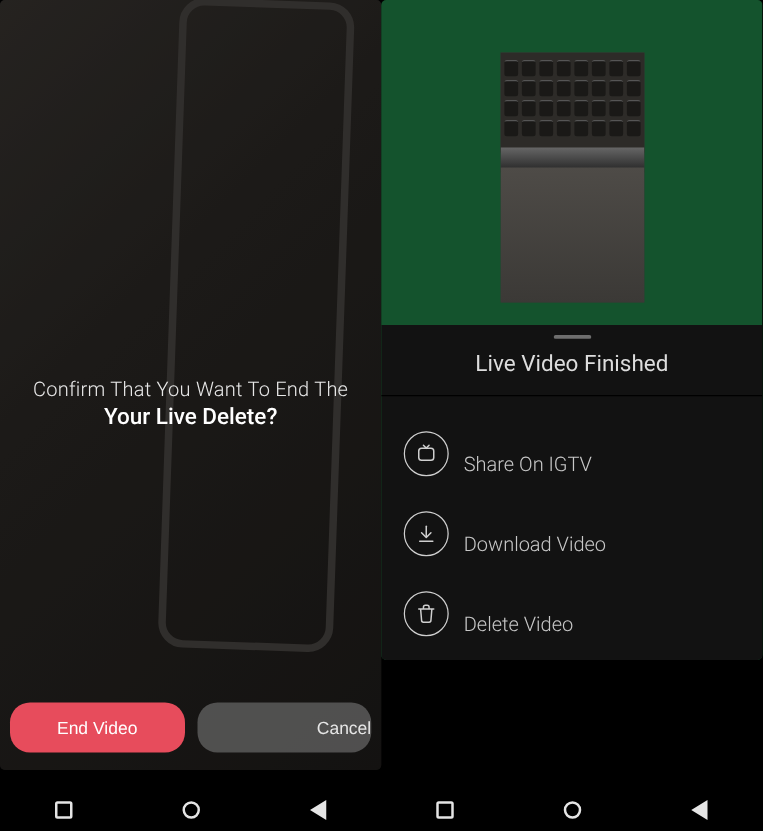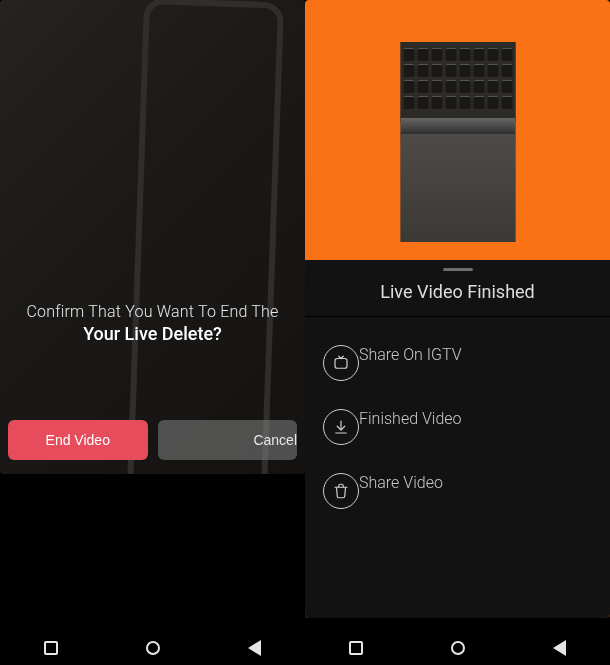--- a/index.html
+++ b/index.html
@@ -12,21 +12,21 @@
       overflow: hidden;
       position: relative;
     }
     .container {
       display: flex;
       width: 610px;
       height: 665px;
     }
     .panel-left {
       width: 305px;
-      height: 474px;
+      height: 616px;
       position: relative;
       background: linear-gradient(135deg, #3a3632 0%, #2b2825 40%, #1f1d1b 100%);
       border-radius: 4px;
       overflow: hidden;
     }
     .phone-outline {
       position: absolute;
       top: 0px;
       right: 30px;
       width: 140px;
@@ -66,41 +66,41 @@
       bottom: 14px;
       left: 8px;
       right: 8px;
       display: flex;
       gap: 10px;
     }
     .btn {
       flex: 1;
       height: 40px;
       border: none;
-      border-radius: 6px;
+      border-radius: 16px;
       font-size: 14px;
       font-weight: 400;
       cursor: pointer;
       text-align: center;
     }
     .btn-end {
       background: #e74c5c;
       color: #fff;
     }
     .btn-cancel {
       background: rgba(130,130,130,0.55);
       color: #e6e6e6;
       text-align: right;
     }
 
     .panel-right {
       width: 305px;
-      height: 618px;
+      height: 528px;
       position: relative;
-      background: #f97316;
+      background: #14532d;
       border-radius: 4px;
       overflow: hidden;
     }
     .thumb {
       position: absolute;
       top: 42px;
       left: 50%;
       transform: translateX(-50%);
       width: 115px;
       height: 200px;
@@ -169,22 +169,22 @@
     }
     .divider {
       height: 1px;
       background: #000;
     }
     .action-list {
       padding: 14px 16px 0;
     }
     .action-item {
       display: flex;
-      align-items: flex-start;
-      gap: 0;
+      align-items: flex-end;
+      gap: 12px;
       padding: 14px 2px;
       cursor: pointer;
     }
     .icon-circle {
       width: 36px;
       height: 36px;
       border: 1.5px solid #cfcfcf;
       border-radius: 50%;
       display: flex;
       align-items: center;
@@ -306,32 +306,32 @@
         </div>
 
         <div class="action-item">
           <div class="icon-circle">
             <svg viewBox="0 0 24 24">
                 <path d="M12 4v11" stroke-linecap="round"></path>
                 <path d="M7 11l5 5 5-5" stroke-linecap="round" stroke-linejoin="round"></path>
                 <path d="M5 20h14" stroke-linecap="round"></path>
               </svg>
           </div>
-          <span class="action-label">Finished Video</span>
+          <span class="action-label">Download Video</span>
         </div>
 
         <div class="action-item">
           <div class="icon-circle">
             <svg viewBox="0 0 24 24">
                 <path d="M4 7h16" stroke-linecap="round"></path>
                 <path d="M9 7V5a2 2 0 012-2h2a2 2 0 012 2v2"></path>
                 <path d="M6 7l1 12a2 2 0 002 2h6a2 2 0 002-2l1-12"></path>
               </svg>
           </div>
-          <span class="action-label">Share Video</span>
+          <span class="action-label">Delete Video</span>
         </div>
 
       </div>
     </div>
   </div>
 </div>
 
 <div class="navbar navbar-left">
   <div class="nav-icon">
       <div class="nav-sq"></div>

